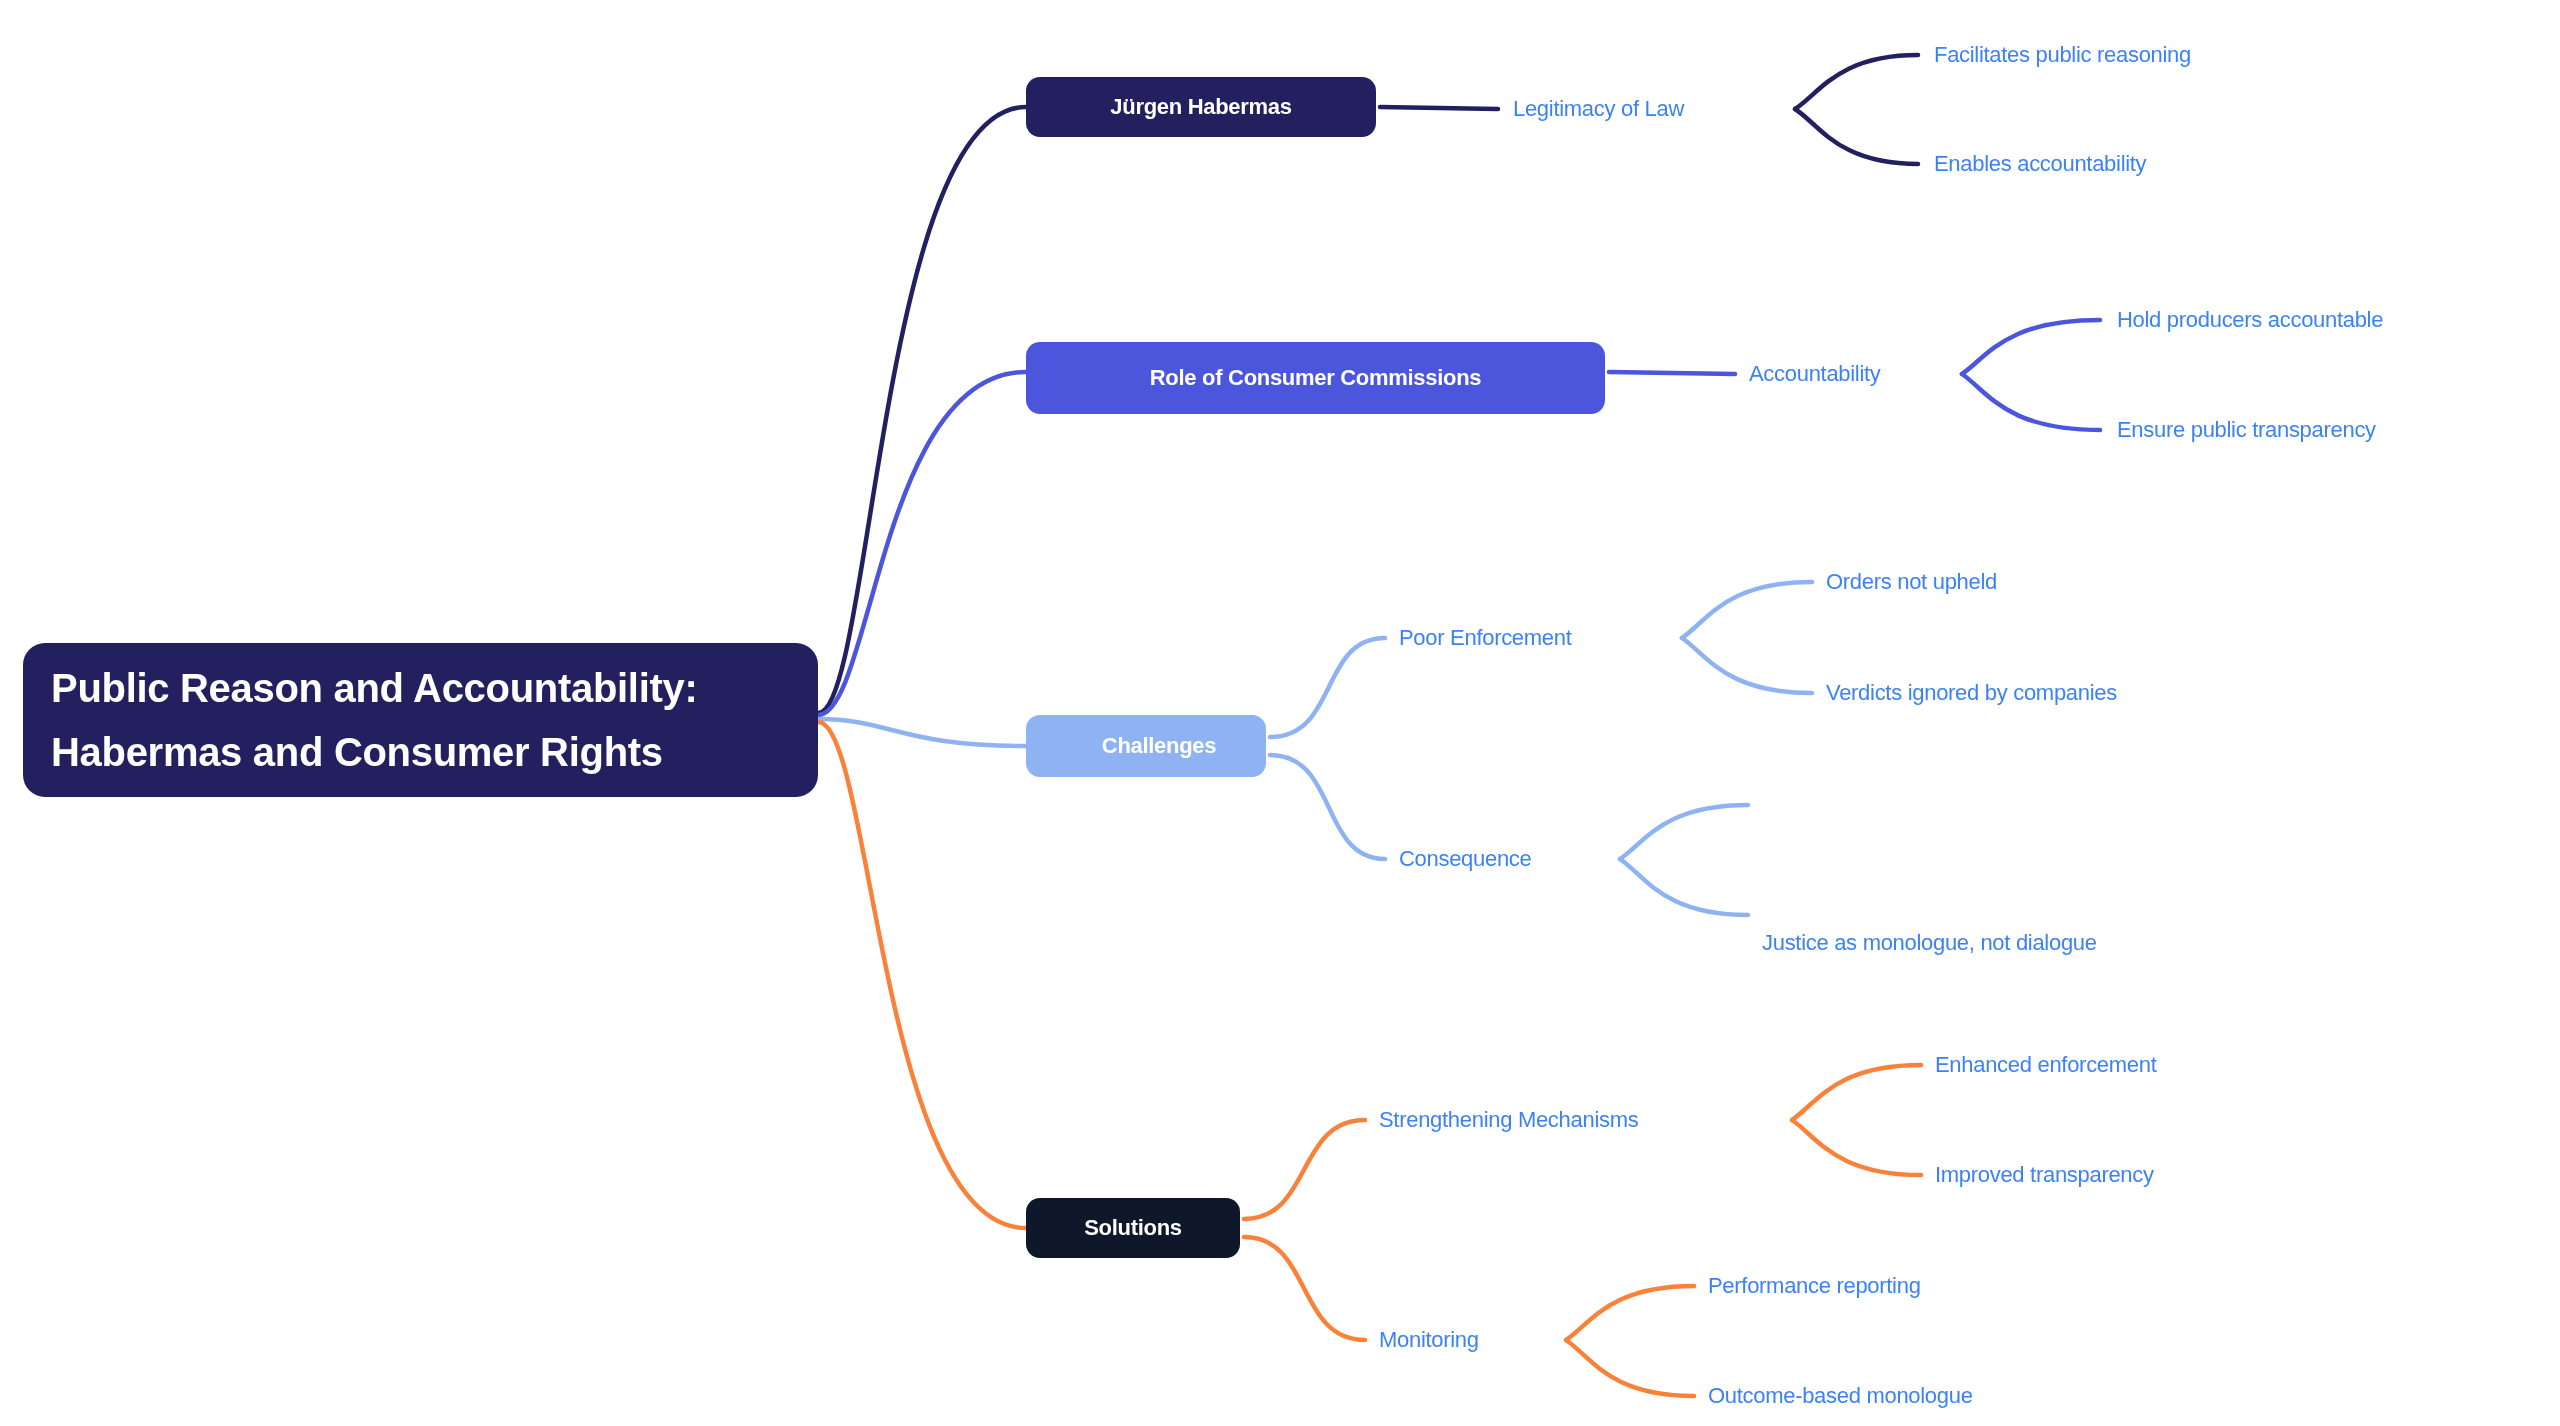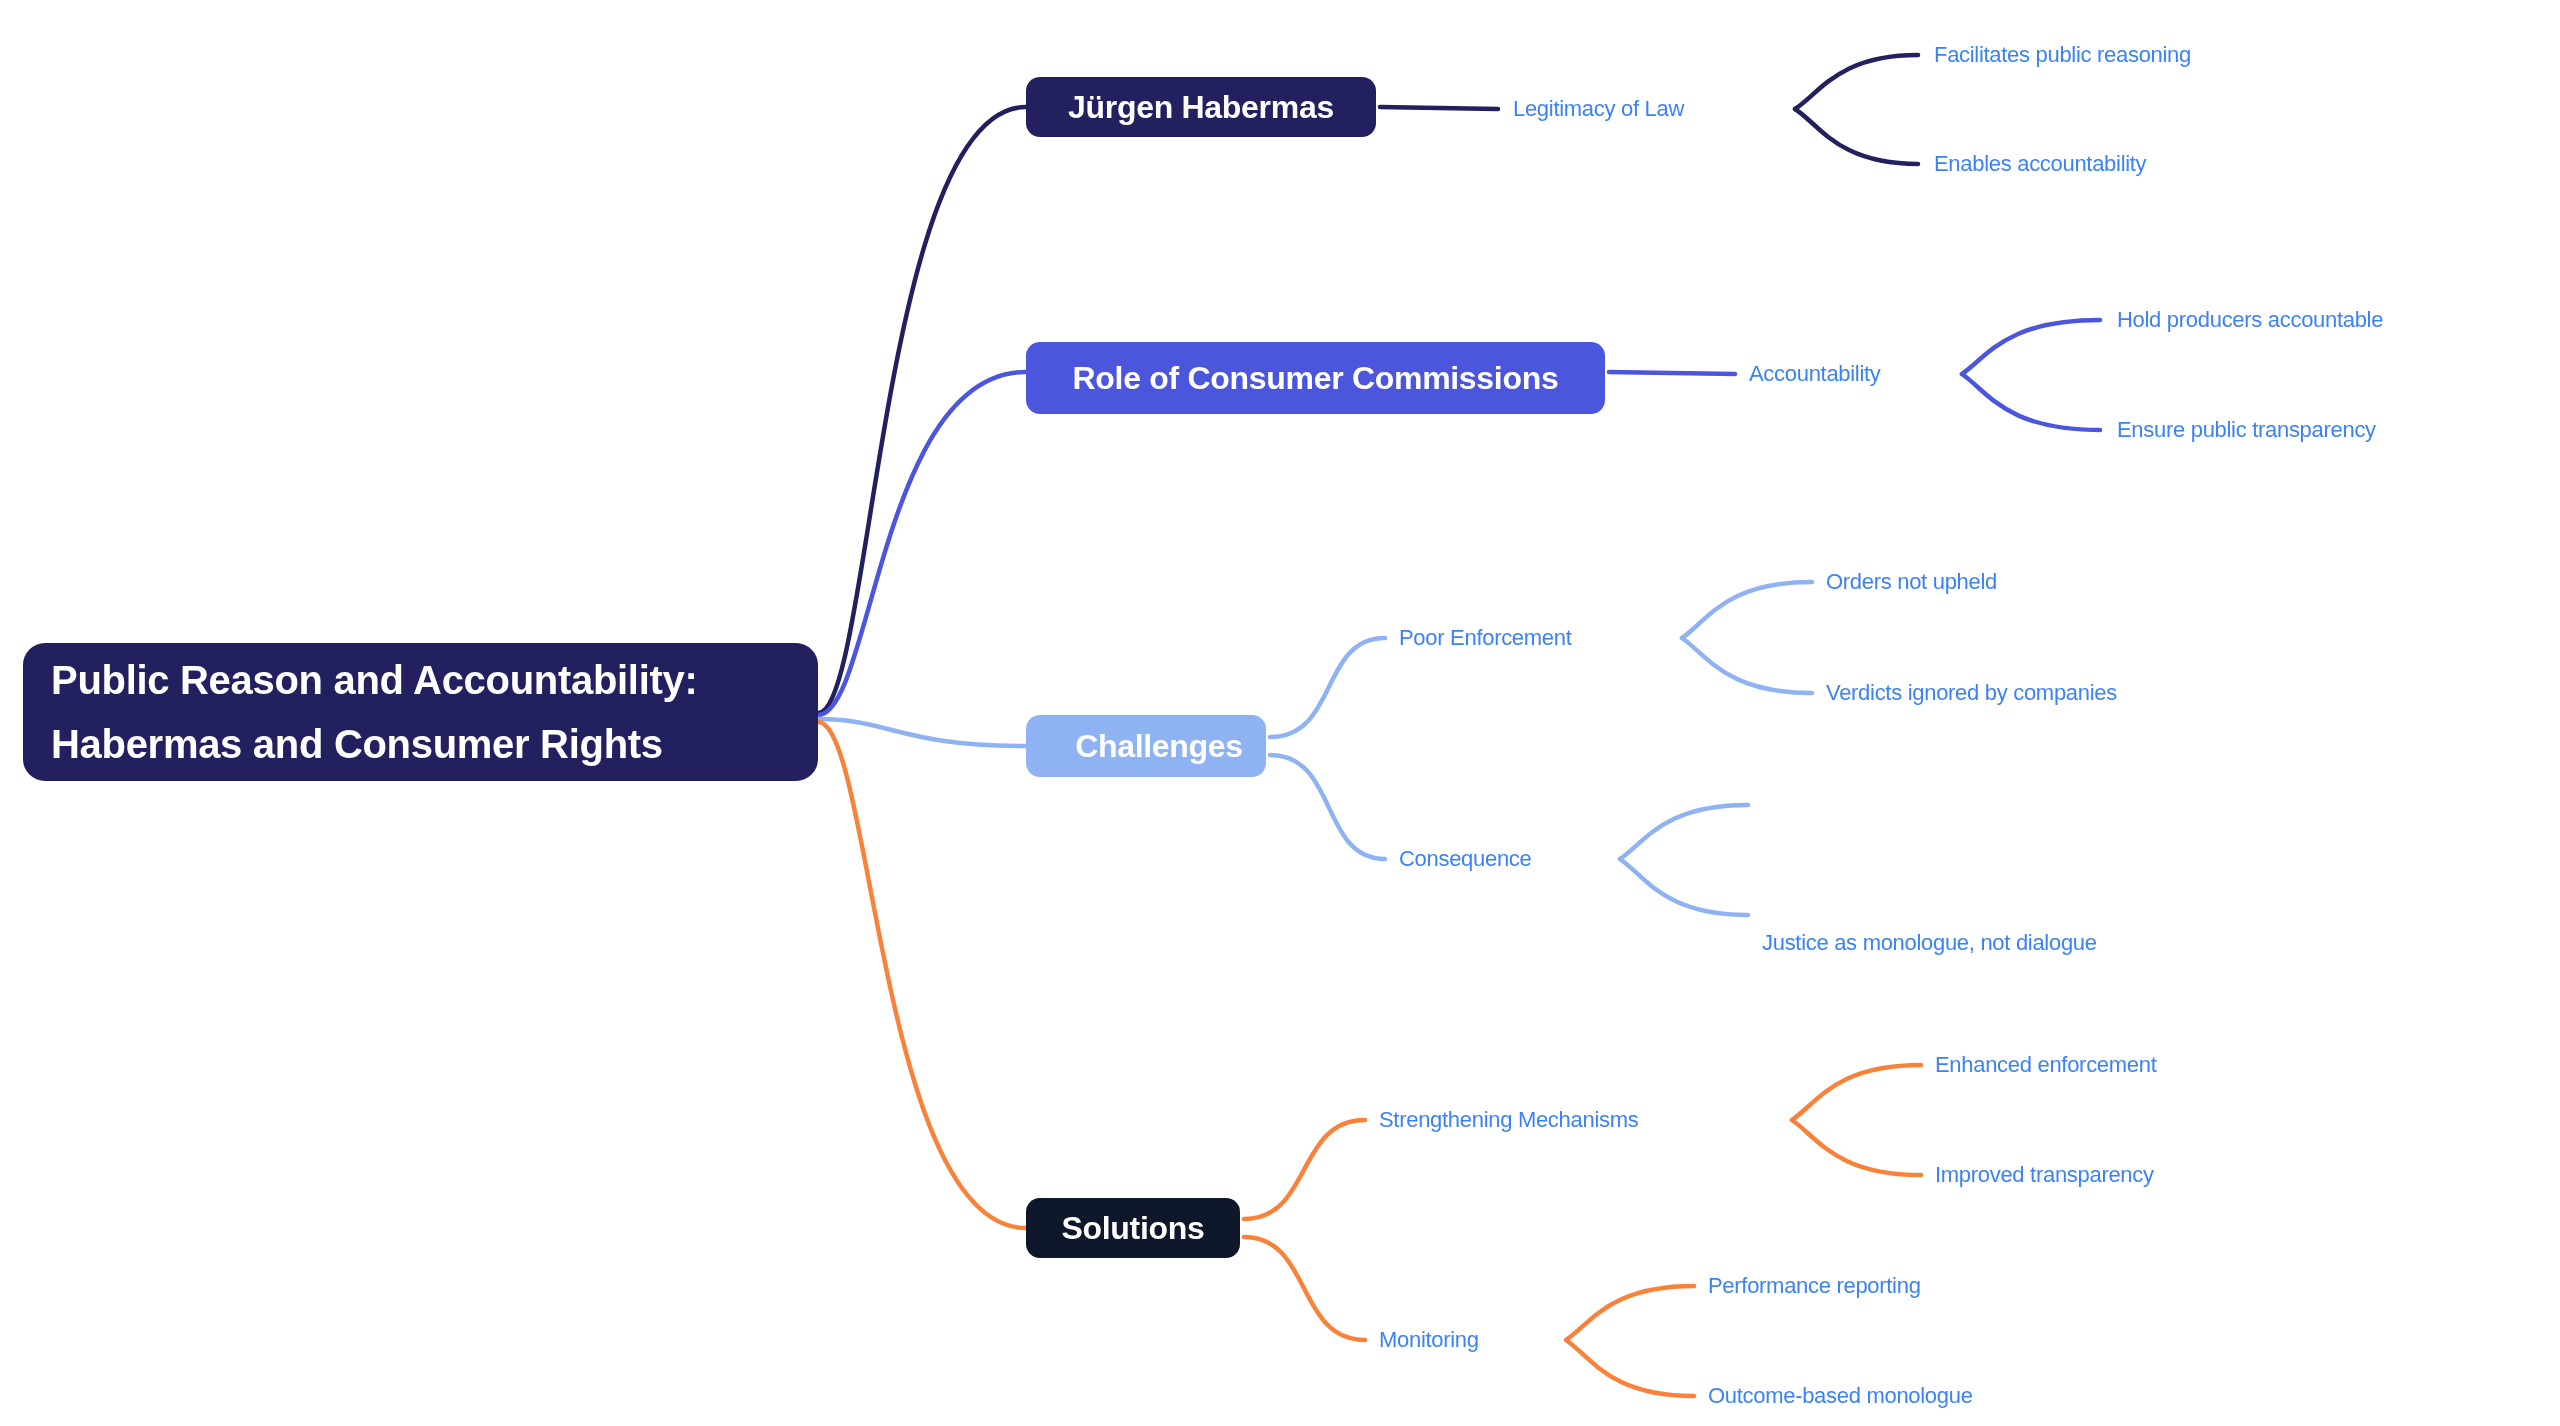--- a/index.html
+++ b/index.html
@@ -42,21 +42,21 @@
     font-size: 40px;
     line-height: 1.6;
     flex-direction: column;
     align-items: flex-start;
     justify-content: center;
     padding: 0 28px;
     letter-spacing: -0.3px;
   }
   .node.branch {
     border-radius: 14px;
-    font-size: 32px;
+    font-size: 22px;
     letter-spacing: -0.3px;
   }
   .bg-b1 { background: #22205f; }
   .bg-b2 { background: #4c56dd; }
   .bg-b3 { background: #8fb3f2; padding-left: 26px; }
   .bg-b4 { background: #0f172a; }
 
   .label {
     position: absolute;
     transform: translateY(-50%);
@@ -93,21 +93,21 @@
 
     <path class="stroke-b4" d="M 818 722 C 872 722 880 1228 1026 1228"></path>
     <path class="stroke-b4" d="M 1244 1219 C 1312 1219 1296 1120 1365 1120"></path>
     <path class="stroke-b4" d="M 1244 1237 C 1312 1237 1296 1340 1365 1340"></path>
     <path class="stroke-b4" d="M 1792 1120 C 1818 1102 1836 1065 1921 1065"></path>
     <path class="stroke-b4" d="M 1792 1120 C 1818 1138 1836 1175 1921 1175"></path>
     <path class="stroke-b4" d="M 1566 1340 C 1592 1322 1610 1286 1694 1286"></path>
     <path class="stroke-b4" d="M 1566 1340 C 1592 1358 1610 1396 1694 1396"></path>
   </svg>
 
-  <div class="node root" style="left:23px; top:643px; width:795px; height:138px;text-align:right;">
+  <div class="node root" style="left:23px; top:643px; width:795px; height:154px;text-align:right;">
     <span>Public Reason and Accountability:</span>
     <span>Habermas and Consumer Rights</span>
   </div>
 
   <div class="node branch bg-b1" style="left:1026px; top:77px; width:350px; height:60px;">
     <span>Jürgen Habermas</span>
   </div>
 
   <div class="node branch bg-b2" style="left:1026px; top:342px; width:579px; height:72px;">
     <span>Role of Consumer Commissions</span>

